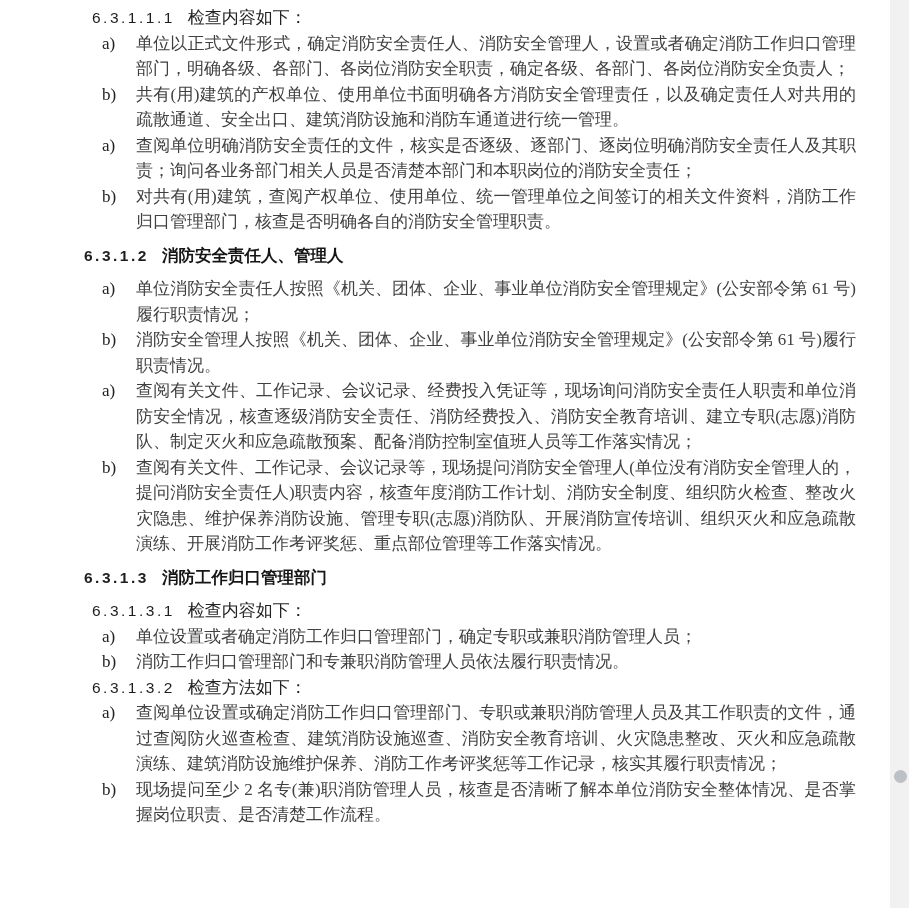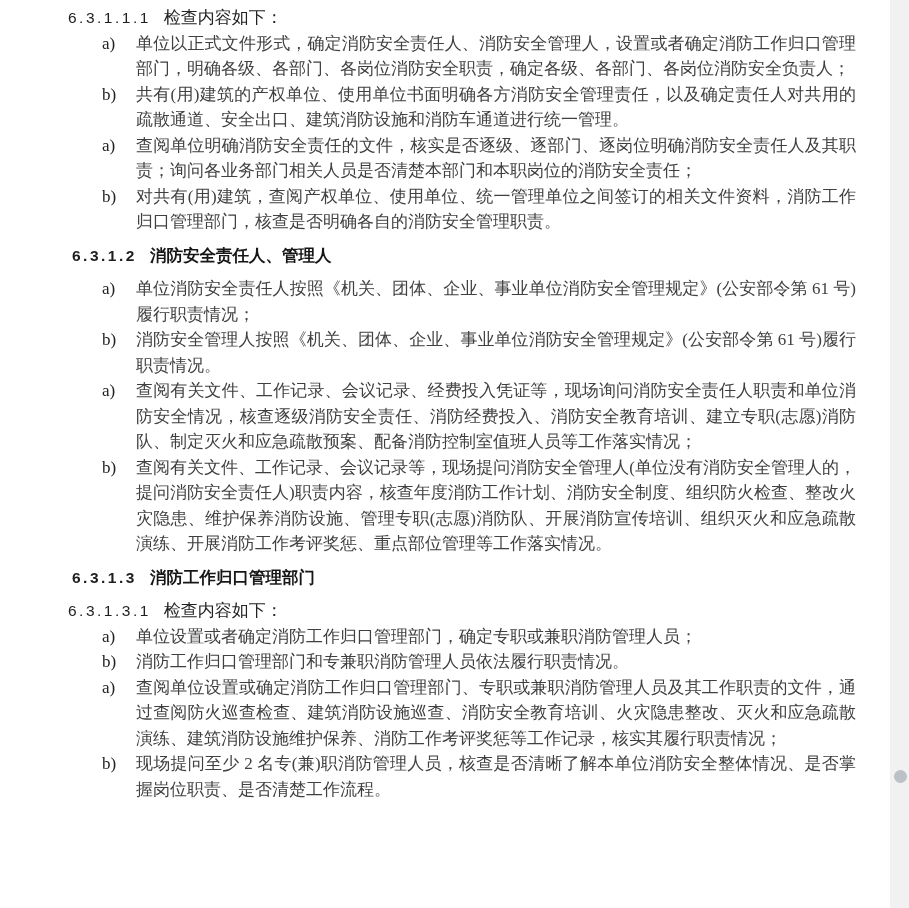--- a/index.html
+++ b/index.html
@@ -27,20 +27,21 @@
   .num {
     font-family: "Liberation Sans", "DejaVu Sans", sans-serif;
     font-size: 15.5px;
     letter-spacing: 2.5px;
     margin-right: 13px;
     color: #1e1e1e;
     white-space: nowrap;
   }
   .clause-line {
     white-space: nowrap;
+    margin-left: 24px;
   }
   .clause-title {
     color: #222222;
   }
   .items {
     padding-left: 34px;
   }
   .item {
     display: flex;
   }
@@ -48,21 +49,21 @@
     width: 34px;
     flex-shrink: 0;
     color: #222222;
   }
   .item-text {
     flex: 1;
     text-align: justify;
     color: #404040;
   }
   .heading {
-    margin: 8px 4px;
+    margin: 8px 16px;
     font-family: "Liberation Sans", "DejaVu Sans", sans-serif;
     font-weight: 700;
     font-size: 16.5px;
     color: #161616;
     white-space: nowrap;
   }
   .heading .num {
     font-weight: 700;
   }
   .scroll-track {
@@ -162,20 +163,23 @@
           <span class="item-text">单位设置或者确定消防工作归口管理部门，确定专职或兼职消防管理人员；</span>
         </div>
         <div class="item">
           <span class="marker">b)</span>
           <span class="item-text">消防工作归口管理部门和专兼职消防管理人员依法履行职责情况。</span>
         </div>
       </div>
     </section>
 
     <section>
+      <div class="clause-line">
+        <span class="num">6.3.1.3.2</span><span class="clause-title">检查方法如下：</span>
+      </div>
       <div class="items">
         <div class="item">
           <span class="marker">a)</span>
           <span class="item-text">查阅单位设置或确定消防工作归口管理部门、专职或兼职消防管理人员及其工作职责的文件，通过查阅防火巡查检查、建筑消防设施巡查、消防安全教育培训、火灾隐患整改、灭火和应急疏散演练、建筑消防设施维护保养、消防工作考评奖惩等工作记录，核实其履行职责情况；</span>
         </div>
         <div class="item">
           <span class="marker">b)</span>
           <span class="item-text">现场提问至少 2 名专(兼)职消防管理人员，核查是否清晰了解本单位消防安全整体情况、是否掌握岗位职责、是否清楚工作流程。</span>
         </div>
       </div>

